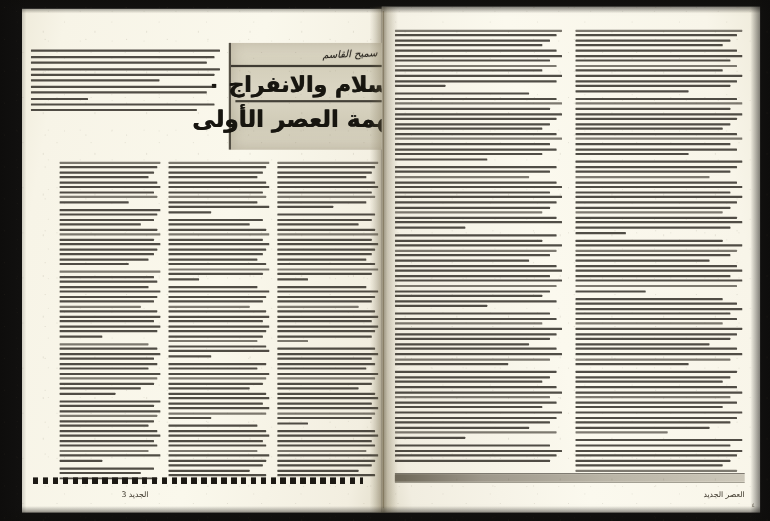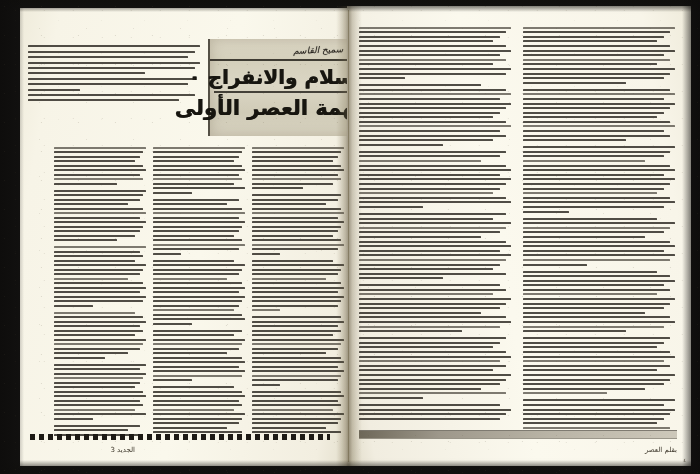--- a/index.html
+++ b/index.html
@@ -543,21 +543,21 @@
         <div class="para">
           <div class="ln b" style="margin: 2.6px 0px;"></div>
           <div class="ln f" style="margin: 2.6px 0px;"></div>
           <div class="ln a" style="margin: 2.6px 0px;"></div>
           <div class="ln b" style="margin: 2.6px 0px;"></div>
         </div>
       </div>
 
     <div id="right-bar-top"></div>
     <div id="right-bar"></div>
-    <div id="right-footer">بقلم العصر</div>
+    <div id="right-footer">العصر الجديد</div>
     <div id="page-num">٤</div>
   </div>
 
   <div id="gutter"></div>
   <div id="gutter-line"></div>
 
   <div class="vig" id="vig-top"></div>
   <div class="vig" id="vig-bot"></div>
   <div class="vig" id="vig-left"></div>
   <div class="vig" id="vig-right"></div>

